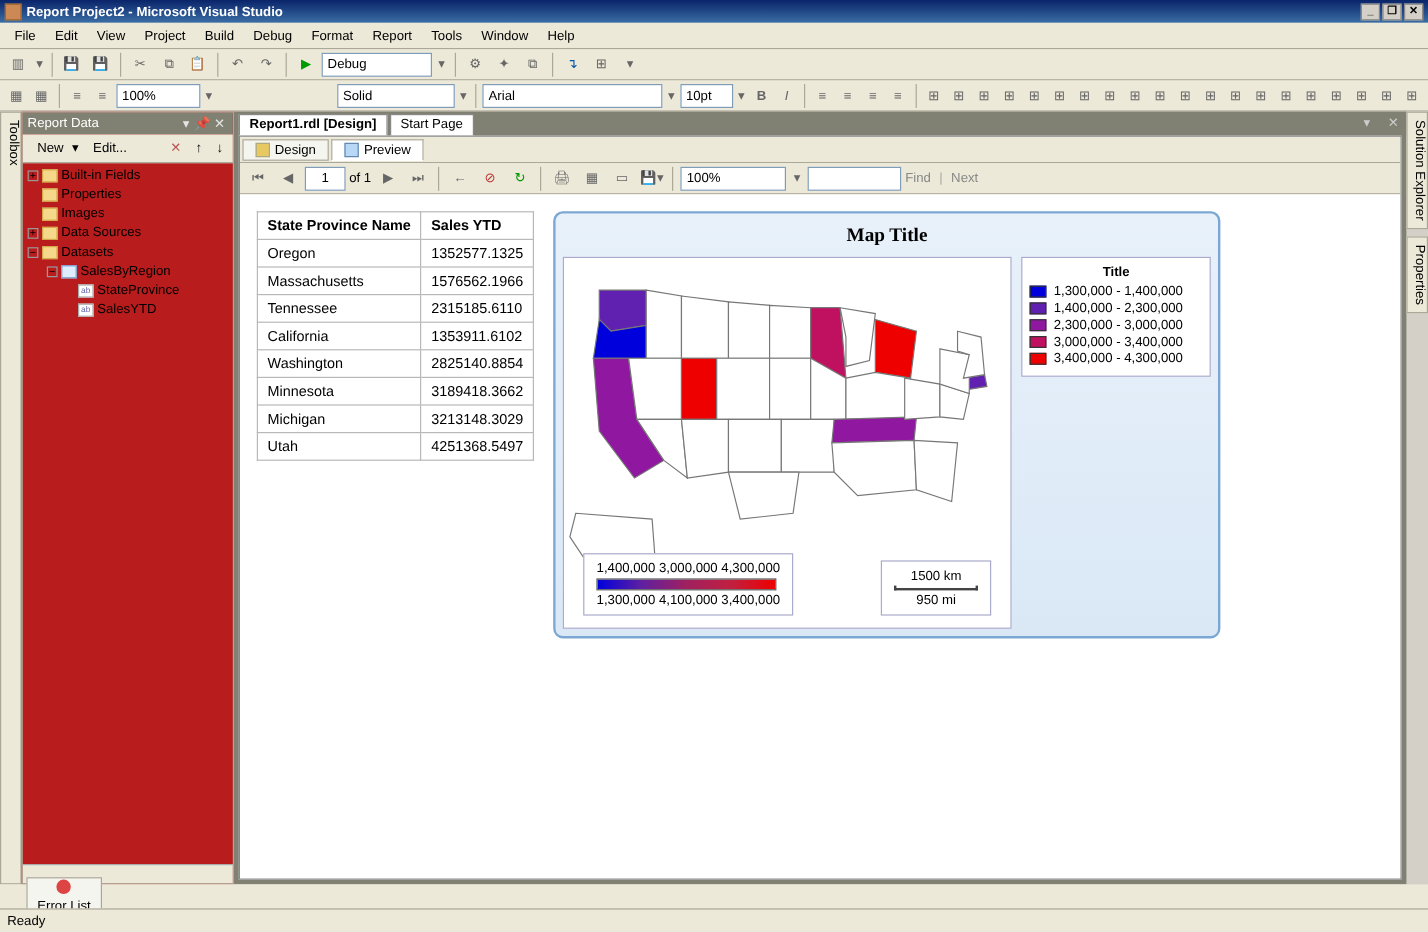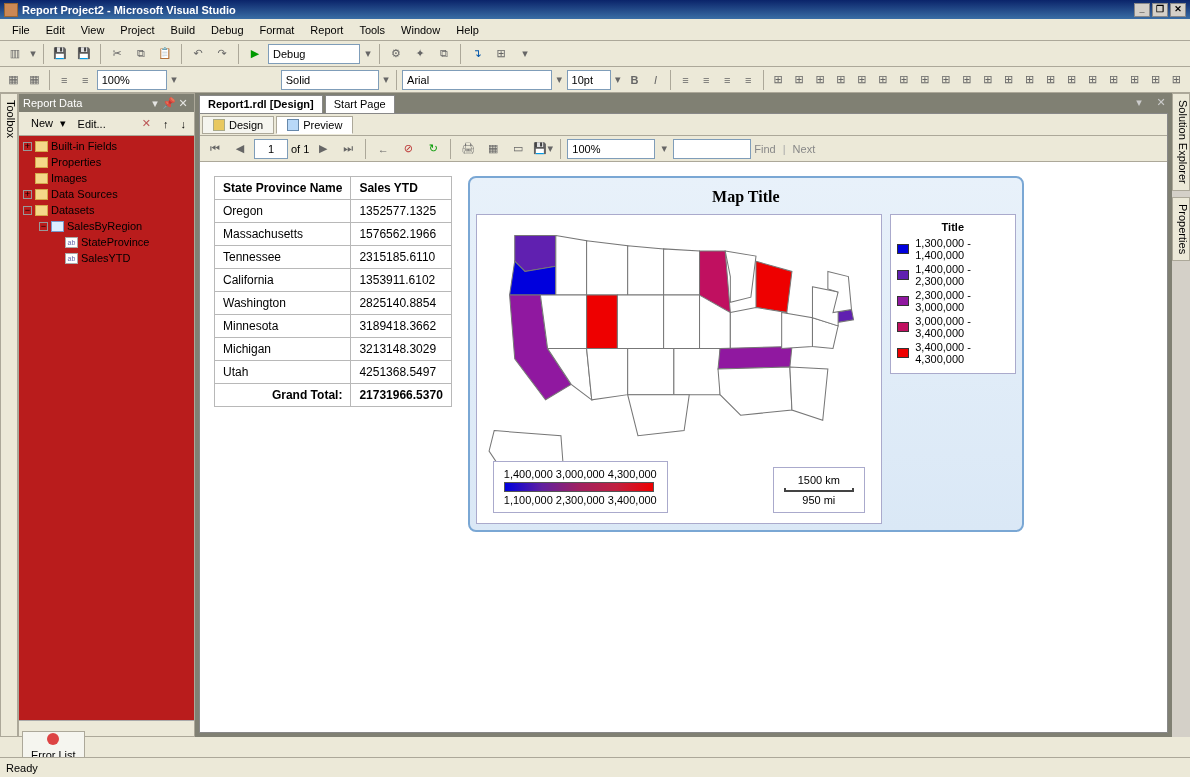--- a/index.html
+++ b/index.html
@@ -41,21 +41,21 @@
 .preview-toolbar { height: 26px; background: #ece9d8; border-bottom: 1px solid #aca899; display: flex; align-items: center; padding: 0 4px; gap: 3px; }
 .report-surface { flex: 1; overflow: auto; padding: 14px 14px; background: #fff; display: flex; align-items: flex-start; gap: 16px; }
 .data-table { border-collapse: collapse; }
 .data-table th, .data-table td { border: 1px solid #b8b8b8; padding: 4px 8px; text-align: left; background: #fff; font-size:12px;}
 .data-table th { font-weight: bold; }
 .data-table .total-row td { font-weight: bold; text-align: right; }
 .map-panel { border: 2px solid #7aa7d4; border-radius: 8px; background: linear-gradient(#e8f1fa,#dae8f6); padding: 6px; width: 556px; position:relative;}
 .map-title { text-align: center; font-family: Verdana; font-size: 16px; font-weight: bold; padding: 4px 0 8px; }
 .map-body { display: flex; gap: 8px; }
 .map-view { flex: 1; background: #fff; border: 1px solid #aac; height: 310px; position: relative; }
-.legend { width: 126px; background: #fff; border: 1px solid #aac; padding: 6px; align-self: flex-start; }
+.legend { width: 158px; background: #fff; border: 1px solid #aac; padding: 6px; align-self: flex-start; }
 .legend-title { text-align: center; font-weight: bold; margin-bottom: 4px; }
 .legend-row { display: flex; align-items: center; gap: 6px; font-size: 10px; margin: 2px 0; }
 .swatch { width: 14px; height: 10px; border: 1px solid #333; }
 .color-bar-panel { position: absolute; bottom: 10px; left: 16px; background: #fff; border: 1px solid #aac; padding: 6px 10px; font-size: 10px; text-align:center;}
 .color-bar { height: 10px; width: 150px; margin: 2px 0; background: linear-gradient(to right,#0000dd,#6020a0,#a02060,#c02040,#ee0000); border:1px solid #555;}
 .scale-panel { position: absolute; bottom: 10px; right: 16px; background: #fff; border: 1px solid #aac; padding: 6px 10px; font-size: 10px; text-align:center; width:92px;margin-top:21px;}
 .scale-line { height: 4px; border-bottom: 2px solid #444; border-left: 2px solid #444; border-right: 2px solid #444; margin: 2px 0;}
 .map-svg { width: 100%; height: 100%; }
 .state { fill: #fff; stroke: #777; stroke-width: 1; }
 .bottom-tabs { height: 20px; background: #ece9d8; display: flex; align-items: center; padding-left: 22px; }
@@ -302,24 +302,20 @@
                 <td>3189418.3662</td>
               </tr>
               <tr>
                 <td>Michigan</td>
                 <td>3213148.3029</td>
               </tr>
               <tr>
                 <td>Utah</td>
                 <td>4251368.5497</td>
               </tr>
-              <tr class="total-row">
-                <td>Grand Total:</td>
-                <td>21731966.5370</td>
-              </tr>
             </tbody>
         </table>
 
         <div class="map-panel">
           <div class="map-title">Map Title</div>
           <div class="map-body">
             <div class="map-view">
               <svg class="map-svg" viewBox="0 0 380 300">
 
                 <polygon id="st-WA" class="state" points="30,20 70,20 70,50 40,55 30,45" style="fill: rgb(96, 32, 176);"></polygon>
@@ -349,21 +345,21 @@
                 <polygon class="state" points="320,70 345,75 345,108 320,100"></polygon>
                 <polygon class="state" points="335,55 355,60 358,92 340,95 345,75 335,72"></polygon>
                 <polygon class="state" points="140,175 200,175 195,210 150,215"></polygon>
                 <polygon class="state" points="228,150 298,148 300,190 250,195 230,175"></polygon>
                 <polygon class="state" points="298,148 335,150 330,200 300,190"></polygon>
                 <polygon class="state" points="10,210 75,215 78,255 25,260 5,230"></polygon>
               </svg>
               <div class="color-bar-panel">
                 <div>1,400,000  3,000,000  4,300,000</div>
                 <div class="color-bar"></div>
-                <div>1,100,000  2,300,000  3,400,000</div>
+                <div>1,300,000  4,100,000  3,400,000</div>
               </div>
               <div class="scale-panel">
                 <div>1500 km</div>
                 <div class="scale-line"></div>
                 <div>950 mi</div>
               </div>
             </div>
             <div class="legend">
               <div class="legend-title">Title</div>
               <div id="legend-rows">

